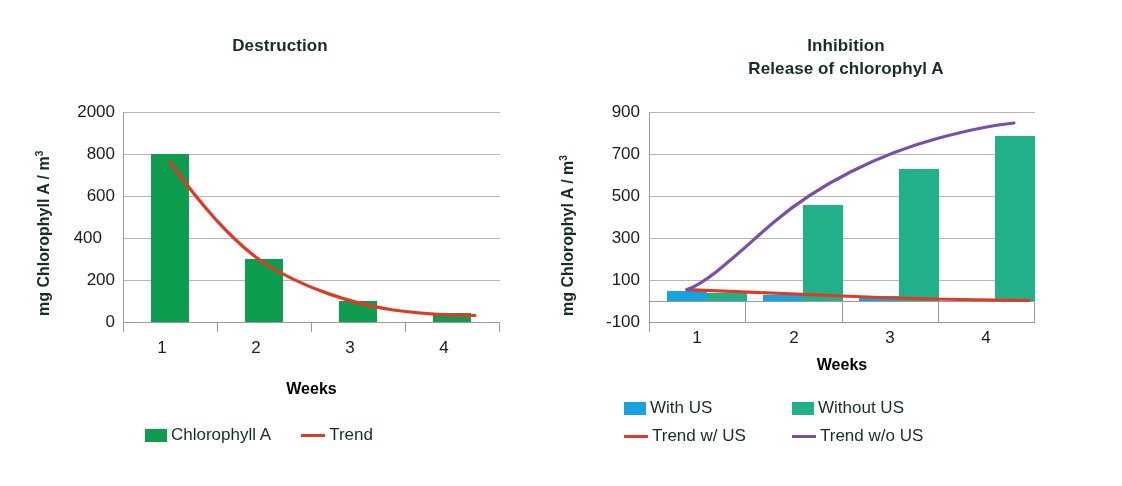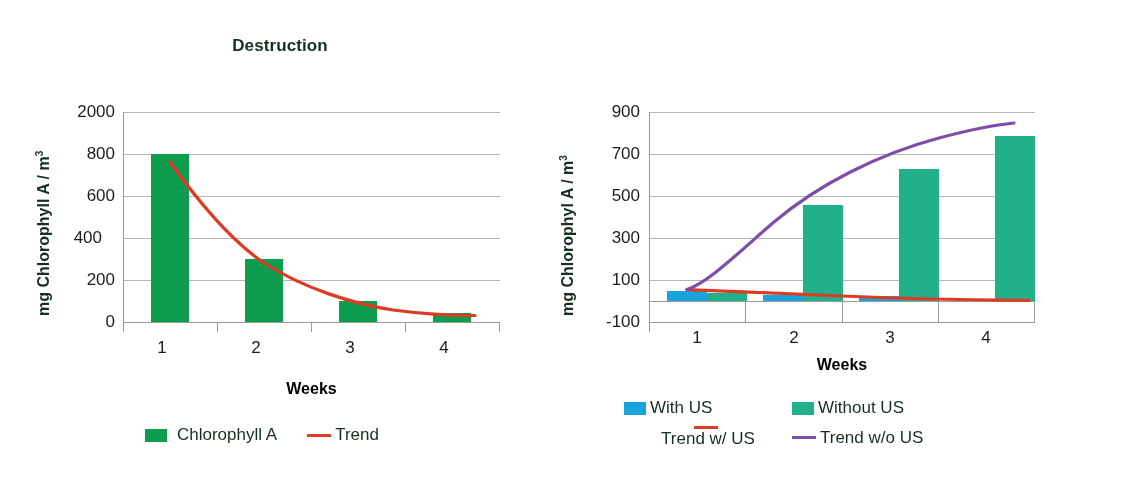--- a/index.html
+++ b/index.html
@@ -107,35 +107,37 @@
 
     <div class="xlab" style="left:140px;top:338px;width:44px;">1</div>
     <div class="xlab" style="left:234px;top:338px;width:44px;">2</div>
     <div class="xlab" style="left:328px;top:338px;width:44px;">3</div>
     <div class="xlab" style="left:422px;top:338px;width:44px;">4</div>
 
     <div class="xtitle" style="left:123px;top:380px;width:377px;">Weeks</div>
 
     <div class="legend" style="left:128px;top:425px;">
       <div class="legend-row">
-        <div class="legend-item" style="margin-right:30px;gap:6px;">
+        <div class="legend-item" style="margin-right:30px;">
           <span class="sw-box" style="background:#0E9C4E;"></span>
           <span class="lg-text">Chlorophyll A</span>
         </div>
         <div class="legend-item">
           <span class="sw-line" style="background:#DE3B26;"></span>
           <span class="lg-text">Trend</span>
         </div>
       </div>
     </div>
   </div>
 
   <div class="panel" id="panel-right">
 
     <div class="chart-title">
+      <div>Inhibition</div>
+      <div>Release of chlorophyl A</div>
     </div>
 
     <div class="ytitle" style="left:28px;top:316px;">
       <span>mg Chlorophyl A / m</span><sup>3</sup>
     </div>
 
     <div class="plot" id="plot-right" style="left:119px;top:112px;width:386px;height:210px;">
 
       <div class="gridline" style="top:0px;"></div>
       <div class="gridline" style="top:42px;"></div>
@@ -189,21 +191,21 @@
         <div class="legend-item" style="width:168px;">
           <span class="sw-box" style="background:#19A3DC;"></span>
           <span class="lg-text">With US</span>
         </div>
         <div class="legend-item">
           <span class="sw-box" style="background:#22B08A;"></span>
           <span class="lg-text">Without US</span>
         </div>
       </div>
       <div class="legend-row">
-        <div class="legend-item" style="width:168px;flex-direction:column;">
+        <div class="legend-item" style="width:168px;">
           <span class="sw-line" style="background:#DE3B26;"></span>
           <span class="lg-text">Trend w/ US</span>
         </div>
         <div class="legend-item">
           <span class="sw-line" style="background:#7B4EA8;"></span>
           <span class="lg-text">Trend w/o US</span>
         </div>
       </div>
     </div>
   </div>

